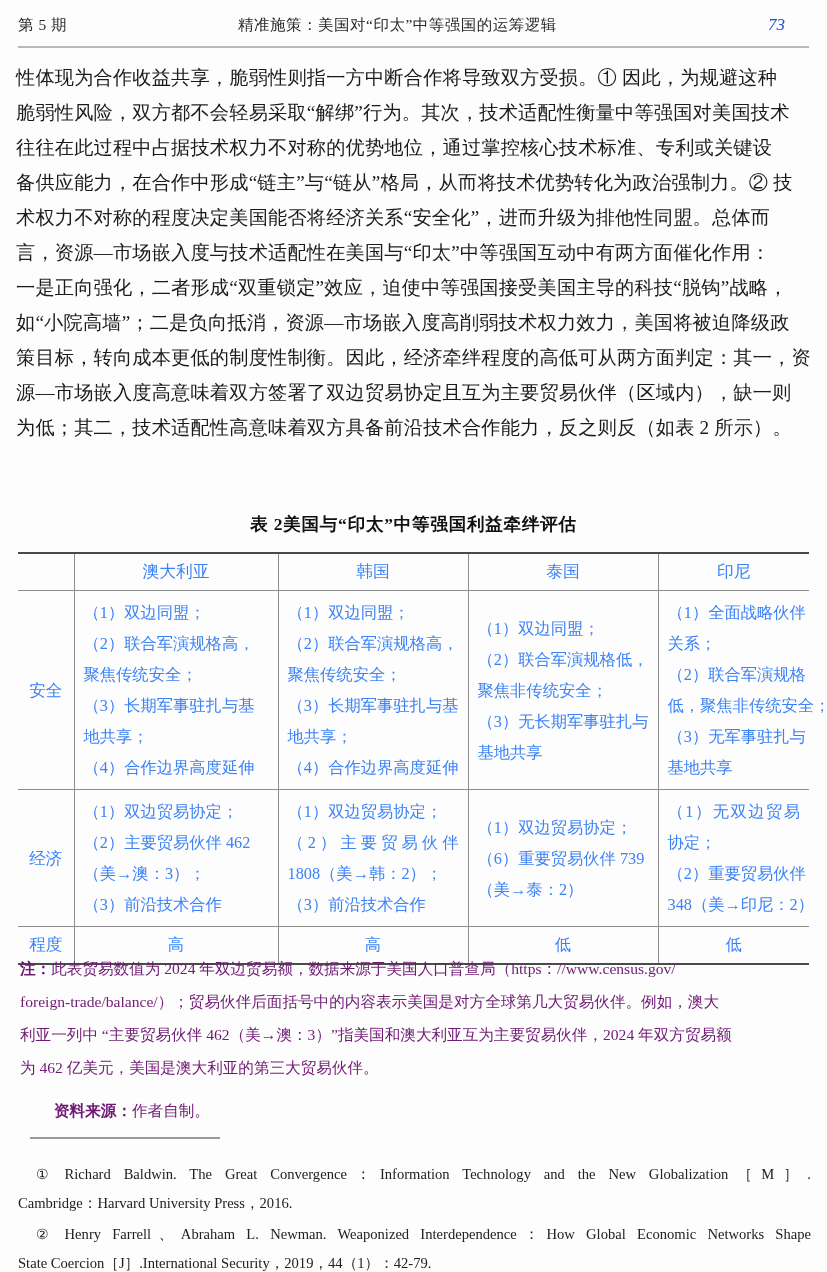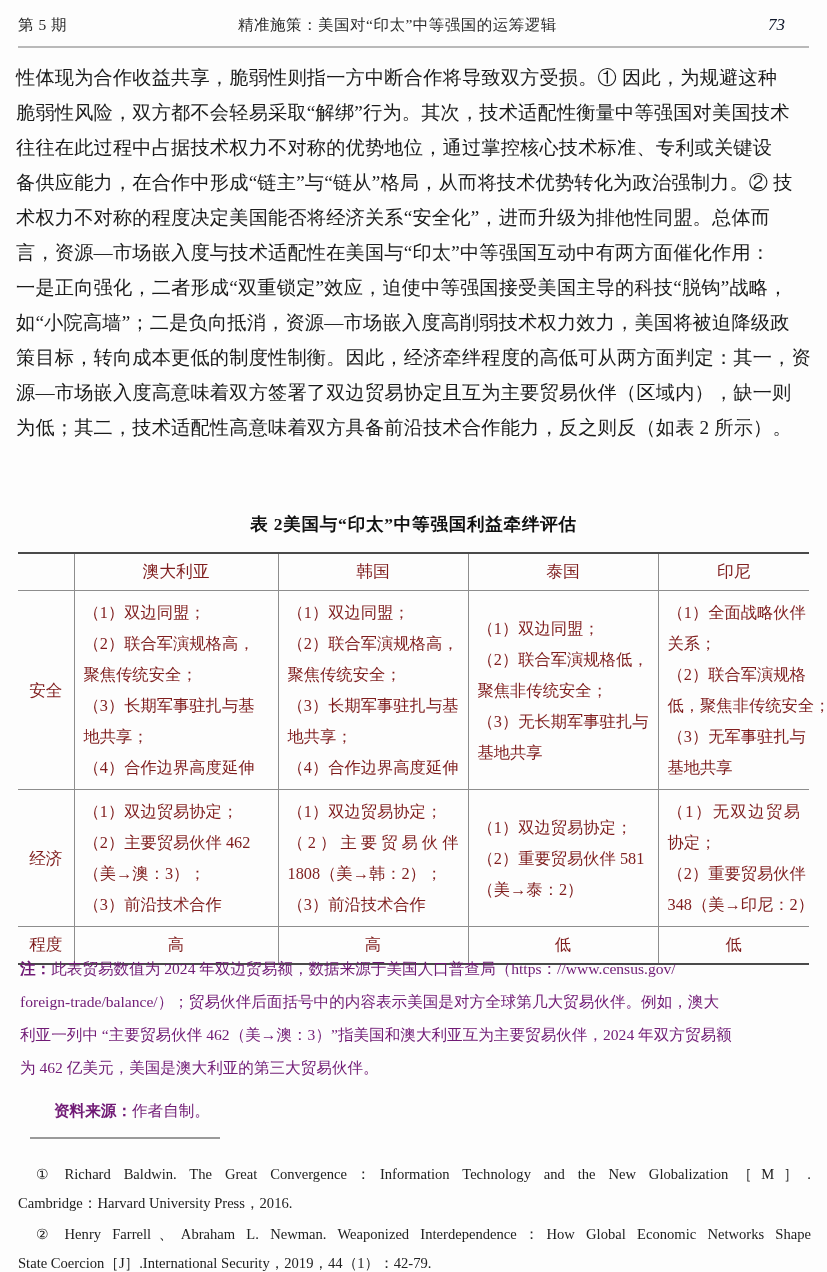--- a/index.html
+++ b/index.html
@@ -41,21 +41,21 @@
   .rh-center {
     flex: 1 1 auto;
     text-align: center;
     letter-spacing: 0.5px;
     padding-right: 40px;
   }
   .rh-right {
     flex: 0 0 auto;
     font-style: italic;
     font-size: 17px;
-    color: #0f172a;
+    color: #1d4ed8;
     padding-right: 24px;
   }
   .head-rule {
     position: absolute;
     left: 18px;
     right: 18px;
     top: 46px;
     height: 2px;
     background: #b9b9b9;
   }
@@ -94,21 +94,21 @@
     position: absolute;
     left: 18px;
     top: 552px;
     width: 791px;
   }
   table.data {
     border-collapse: collapse;
     width: 791px;
     table-layout: fixed;
     font-size: 16.3px;
-    color: #7f1d1d;
+    color: #3b82f6;
   }
   table.data col.c-label { width: 56px; }
   table.data col.c-au    { width: 204px; }
   table.data col.c-kr    { width: 190px; }
   table.data col.c-th    { width: 190px; }
   table.data col.c-id    { width: 151px; }
 
   table.data th, table.data td {
     border-left: 1px solid #8d8d8d;
     border-right: 1px solid #8d8d8d;
@@ -308,21 +308,21 @@
             <div class="cell-lines">
               <div>（1）双边贸易协定；</div>
               <div class="just">（2）主要贸易伙伴</div>
               <div>1808（美→韩：2）；</div>
               <div>（3）前沿技术合作</div>
             </div>
           </td>
           <td>
             <div class="cell-lines">
               <div>（1）双边贸易协定；</div>
-              <div>（2）重要贸易伙伴 581</div>
+              <div>（6）重要贸易伙伴 739</div>
               <div>（美→泰：2）</div>
             </div>
           </td>
           <td class="last">
             <div class="cell-lines">
               <div class="just">（1）无双边贸易</div>
               <div>协定；</div>
               <div class="just">（2）重要贸易伙伴</div>
               <div>348（美→印尼：2）</div>
             </div>

